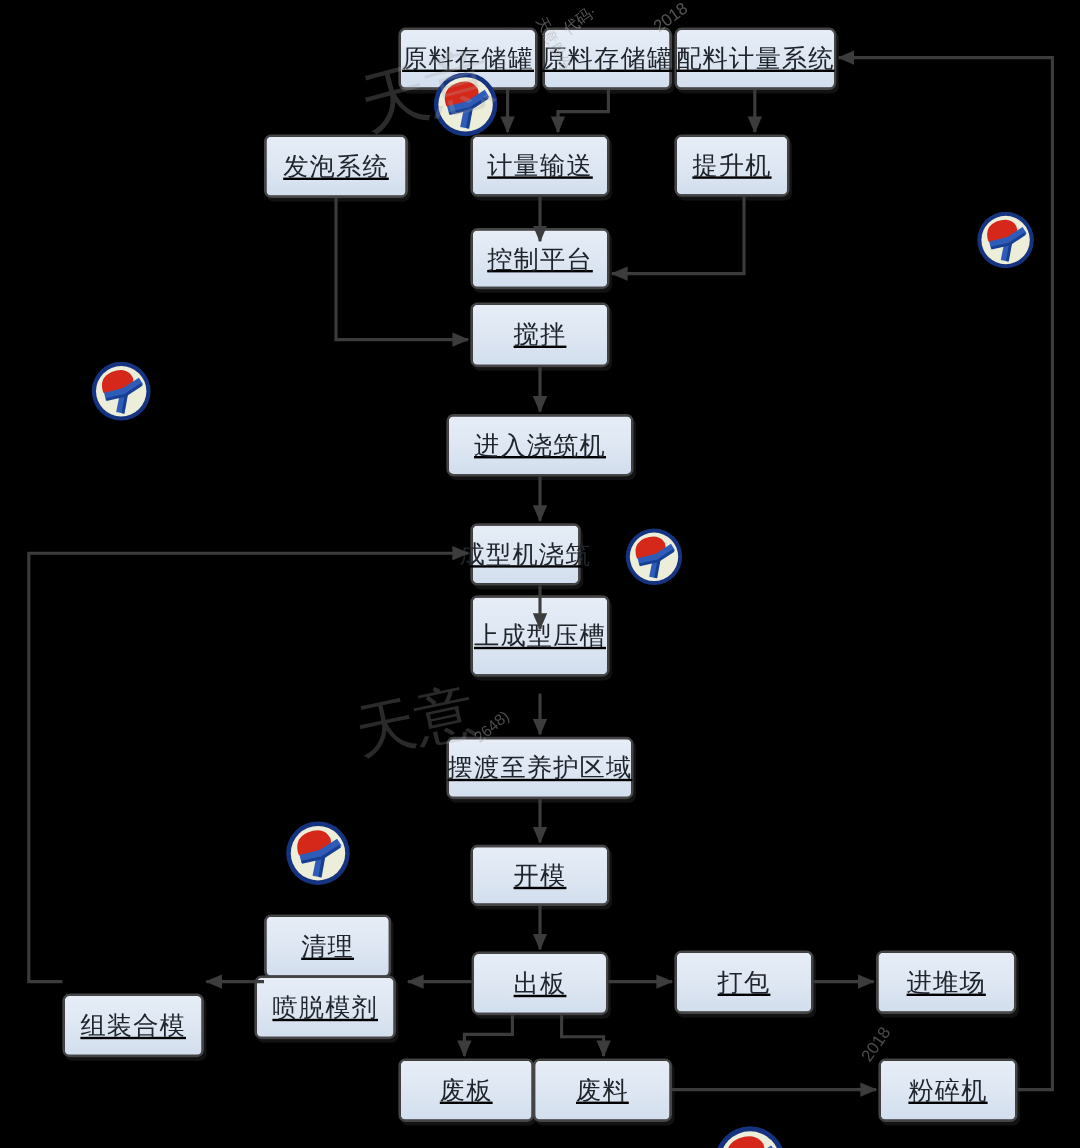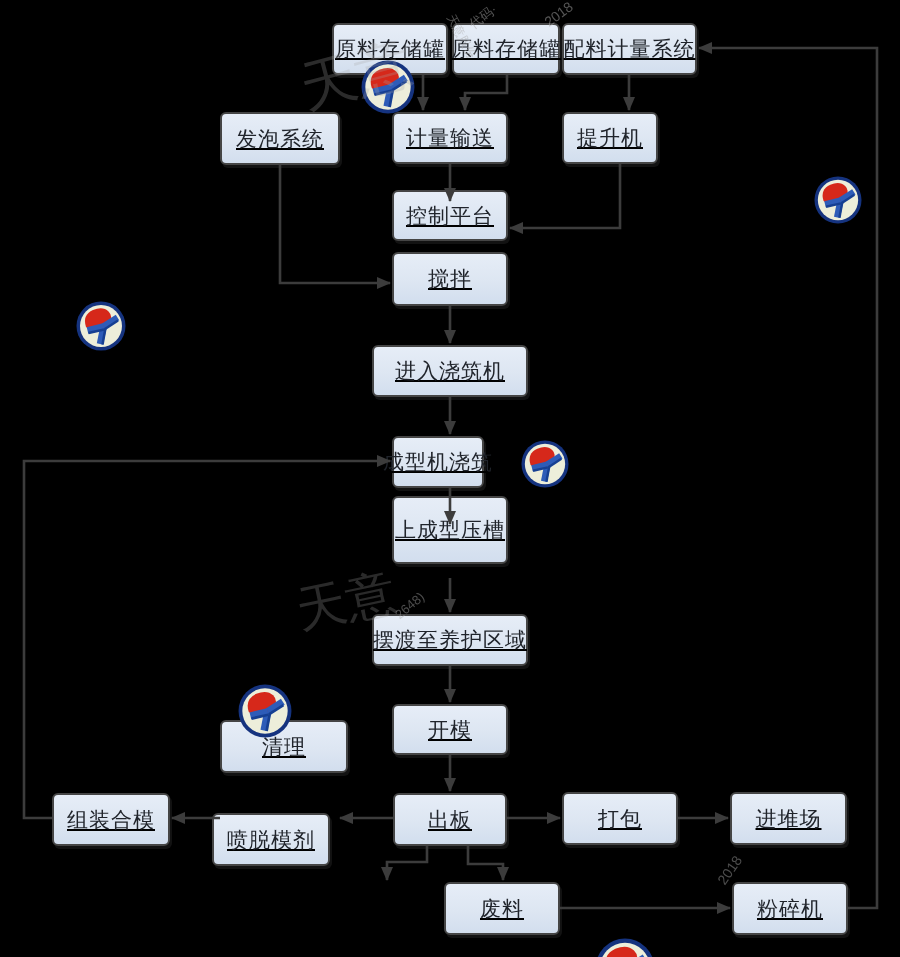--- a/index.html
+++ b/index.html
@@ -66,34 +66,37 @@
     </div>
   <div class="node" style="left:372px;top:614px;width:156px;height:52px">
       <span>摆渡至养护区域</span>
     </div>
   <div class="node" style="left:392px;top:704px;width:116px;height:51px">
       <span>开模</span>
     </div>
   <div class="node" style="left:393px;top:793px;width:114px;height:53px">
       <span>出板</span>
     </div>
-  <div class="node" style="left:220px;top:720px;width:128px;height:53px">
+  <div class="node" style="left:220px;top:762px;width:106px;height:53px">
       <span>清理</span>
     </div>
   <div class="node" style="left:212px;top:813px;width:118px;height:53px">
       <span>喷脱模剂</span>
     </div>
-  <div class="node" style="left:52px;top:793px;width:118px;height:53px">
+  <div class="node" style="left:52px;top:828px;width:118px;height:53px">
       <span>组装合模</span>
     </div>
   <div class="node" style="left:562px;top:792px;width:116px;height:53px">
       <span>打包</span>
     </div>
   <div class="node" style="left:730px;top:792px;width:117px;height:53px">
       <span>进堆场</span>
+    </div>
+  <div class="node" style="left:332px;top:882px;width:113px;height:53px">
+      <span>废板</span>
     </div>
   <div class="node" style="left:444px;top:882px;width:116px;height:53px">
       <span>废料</span>
     </div>
   <div class="node" style="left:732px;top:882px;width:116px;height:53px">
       <span>粉碎机</span>
     </div>
 
   <svg id="edges" width="900" height="957">
     <defs>

